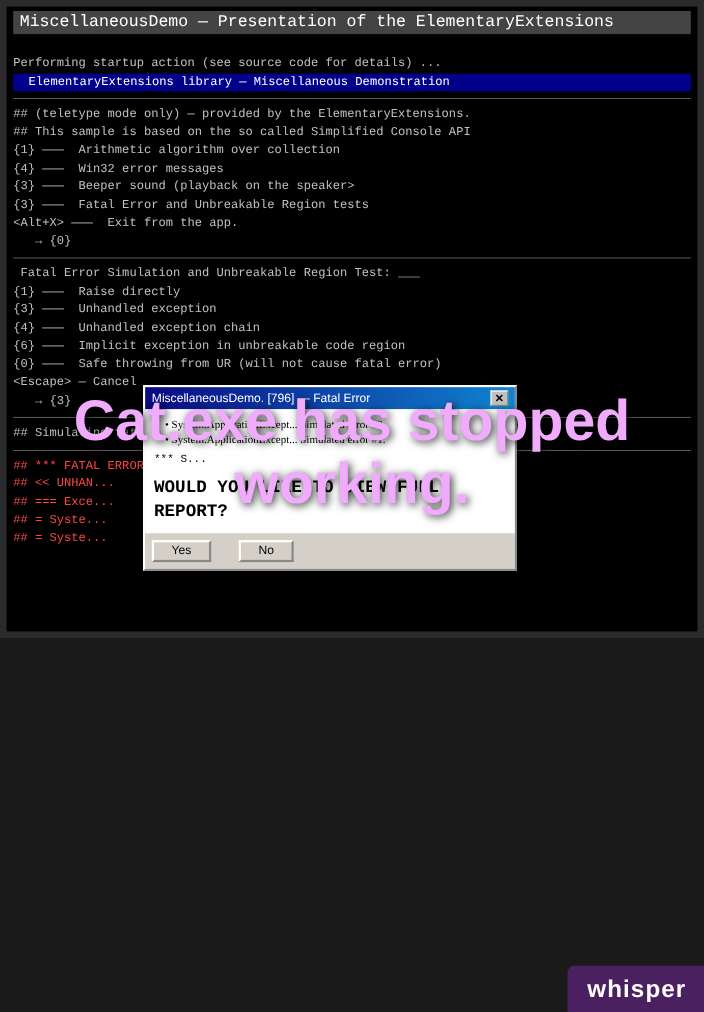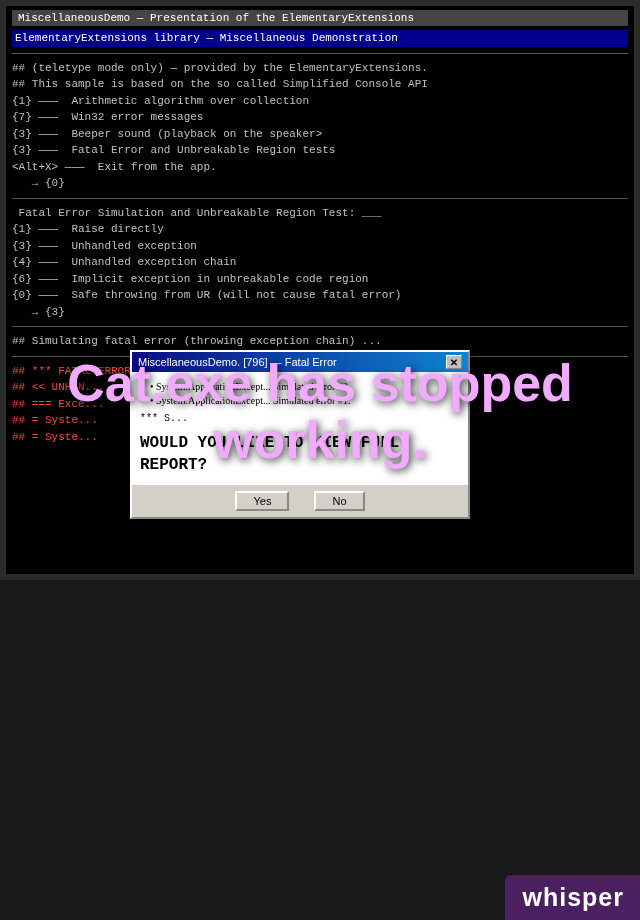--- a/index.html
+++ b/index.html
@@ -29,36 +29,36 @@
       font-family: 'Courier New', Courier, monospace;
       font-size: 11px;
       color: #c0c0c0;
       padding: 4px 6px;
       overflow: hidden;
     }
 
     .console-title-bar {
       background: #444;
       color: #fff;
-      font-size: 11px;
+      font-size: 15px;
       font-family: 'Courier New', monospace;
       padding: 2px 6px;
-      margin-bottom: 4px;
+      margin-bottom: 19px;
     }
 
     .console-line {
       line-height: 1.5;
       white-space: pre;
     }
 
     .console-line.header-line {
       background: #00008b;
       color: #fff;
       display: block;
-      padding: 0 3px;
+      padding: 0 14px;
     }
 
     .console-line.red-text {
       color: #ff4444;
     }
 
     .separator {
       border-top: 1px solid #555;
       margin: 6px 0;
     }
@@ -125,21 +125,21 @@
 
     .dialog-question {
       margin-top: 6px;
       font-weight: bold;
       font-size: 16px;
     }
 
     .dialog-buttons {
       padding: 6px;
       display: flex;
-      justify-content: center;
+      justify-content: flex-start;
       gap: 25px;
       background: #d4d0c8;
     }
 
     .dialog-btn {
       background: #d4d0c8;
       border: 2px solid #888;
       border-top-color: #fff;
       border-left-color: #fff;
       padding: 2px 16px;
@@ -178,61 +178,63 @@
       position: relative;
     }
 
     
     .whisper-badge {
       position: absolute;
       bottom: 0;
       right: 0;
       background: #4a2060;
       color: #fff;
-      font-size: 25px;
+      font-size: 22px;
       font-weight: bold;
       font-family: Arial, sans-serif;
       padding: 8px 16px 8px 18px;
       border-radius: 6px 0 0 0;
       letter-spacing: 1px;
     }
   </style>
 </head>
 <body>
 
 <div class="console-area">
   <div class="console-inner">
 
     <div class="console-title-bar">
       <span>MiscellaneousDemo — Presentation of the ElementaryExtensions</span>
     </div>
 
+    <div class="console-line">Performing startup action (see source code for details) ...</div>
 
     <div class="console-line header-line">ElementaryExtensions library — Miscellaneous Demonstration</div>
 
     <div class="separator"></div>
 
     <div class="console-line">## (teletype mode only) — provided by the ElementaryExtensions.</div>
     <div class="console-line">## This sample is based on the so called Simplified Console API</div>
     <div class="console-line"></div>
     <div class="console-line">{1} ———  Arithmetic algorithm over collection</div>
-    <div class="console-line">{7} ———  Win32 error messages</div>
+    <div class="console-line">{4} ———  Win32 error messages</div>
     <div class="console-line">{3} ———  Beeper sound (playback on the speaker&gt;</div>
     <div class="console-line">{3} ———  Fatal Error and Unbreakable Region tests</div>
     <div class="console-line">&lt;Alt+X&gt; ———  Exit from the app.</div>
     <div class="console-line">   → {0}</div>
 
     <div class="separator"></div>
 
     <div class="console-line"> Fatal Error Simulation and Unbreakable Region Test: ___</div>
     <div class="console-line">{1} ———  Raise directly</div>
     <div class="console-line">{3} ———  Unhandled exception</div>
     <div class="console-line">{4} ———  Unhandled exception chain</div>
     <div class="console-line">{6} ———  Implicit exception in unbreakable code region</div>
     <div class="console-line">{0} ———  Safe throwing from UR (will not cause fatal error)</div>
+    <div class="console-line">&lt;Escape&gt; — Cancel</div>
     <div class="console-line">   → {3}</div>
 
     <div class="separator"></div>
 
     <div class="console-line">## Simulating fatal error (throwing exception chain) ...</div>
 
     <div class="separator"></div>
 
     <div class="console-line red-text">## *** FATAL ERROR in MiscellaneousDemo.exe [796] ***</div>
     <div class="console-line red-text">## &lt;&lt; UNHAN...</div>

